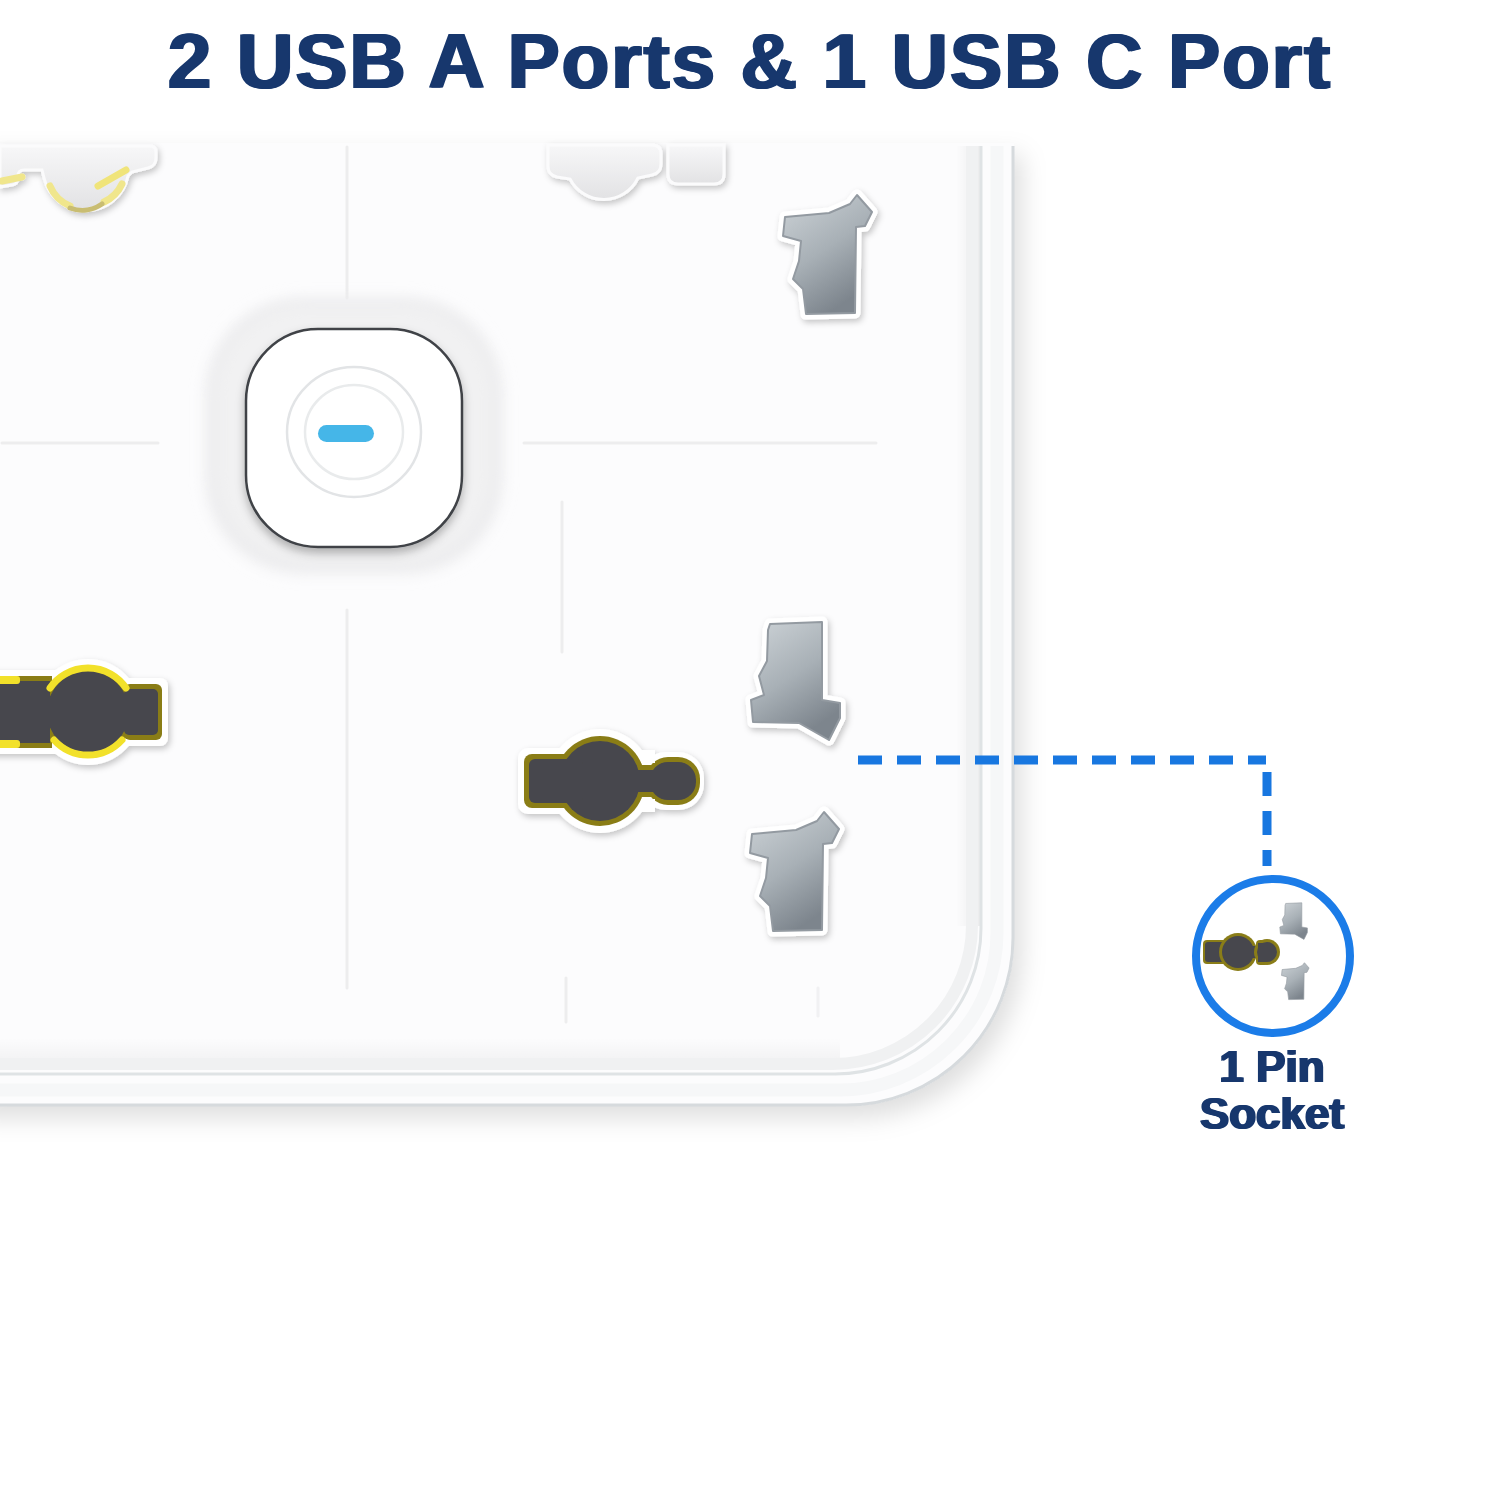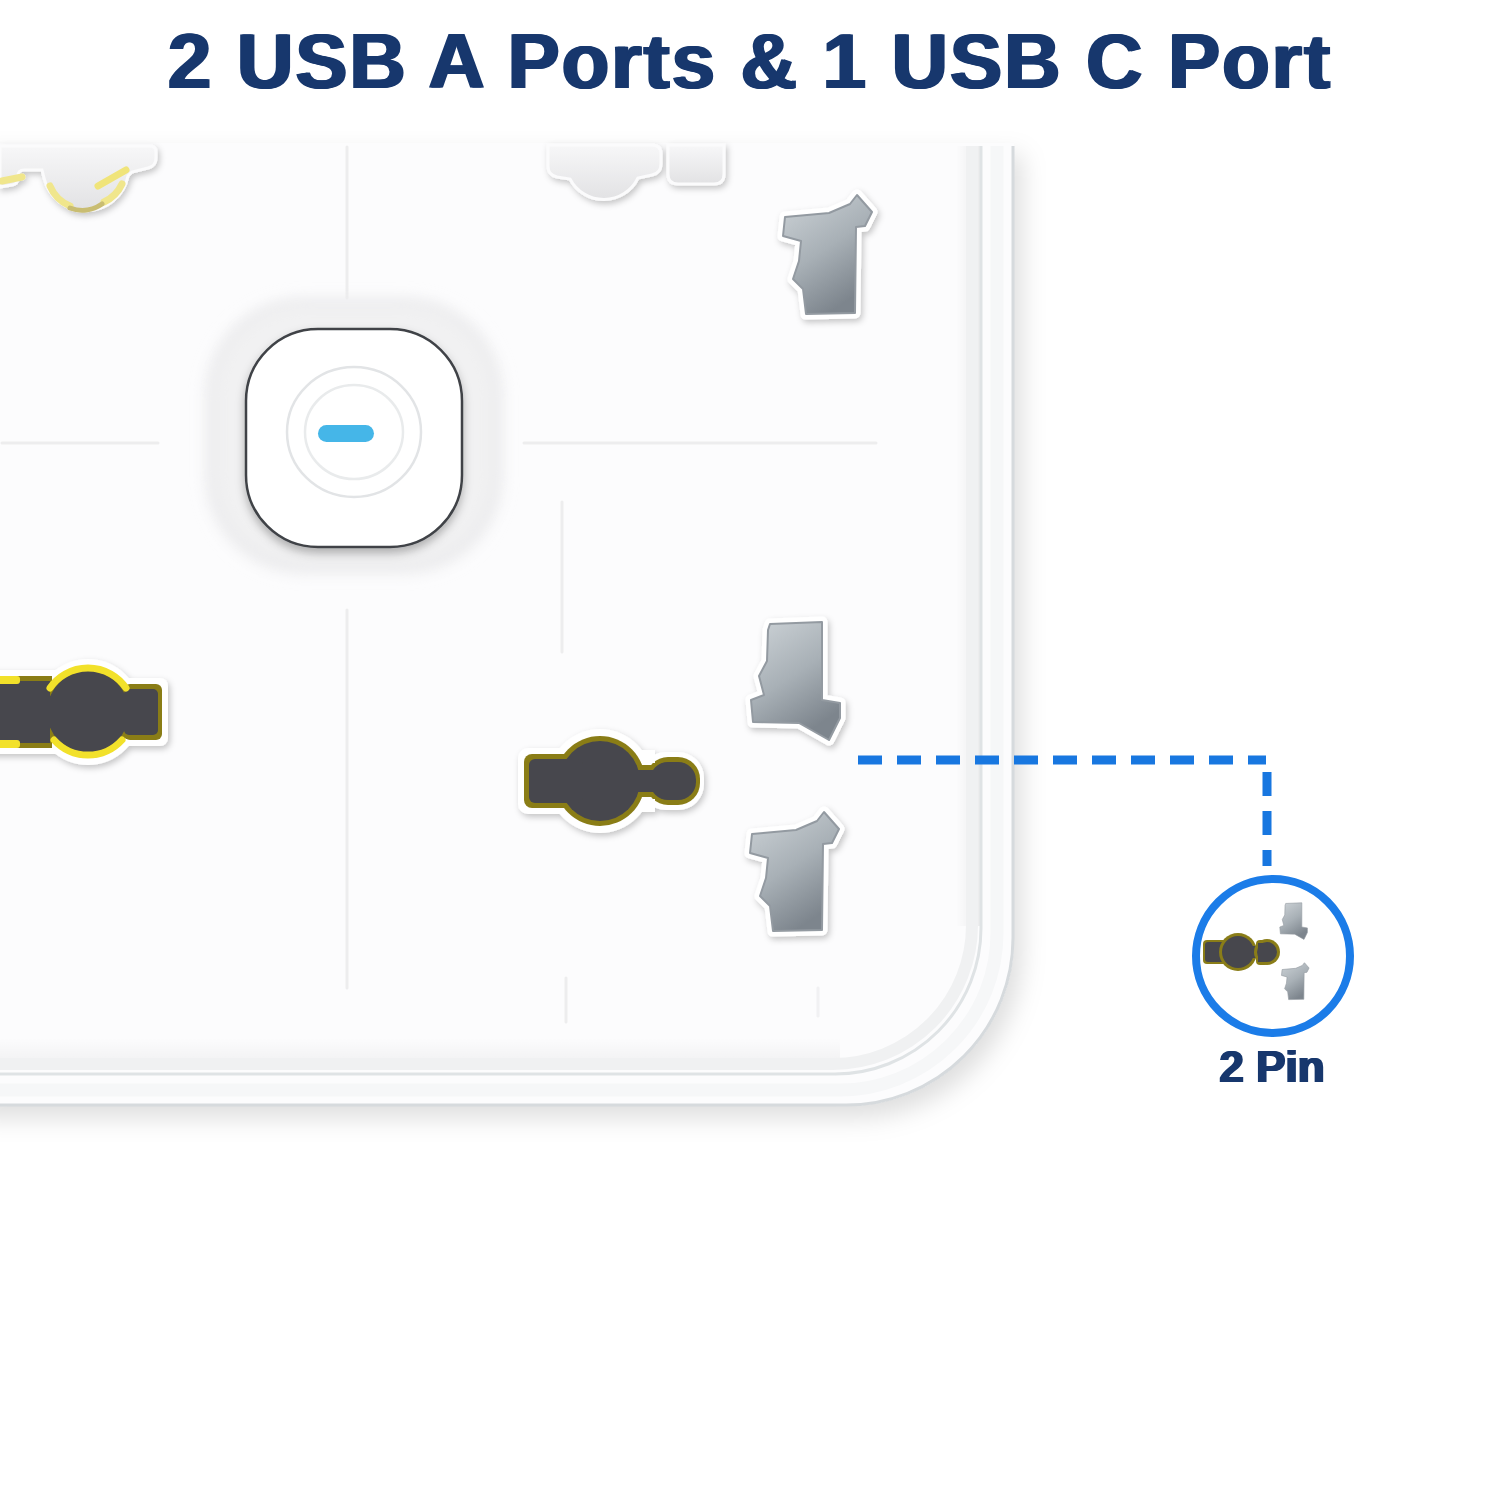--- a/index.html
+++ b/index.html
@@ -205,15 +205,16 @@
         <rect class="kd" x="1258" y="943" width="9" height="19"></rect>
         <use href="#slotUpper" xlink:href="#slotUpper" transform="translate(1047,710) scale(0.31)"></use>
         <use href="#slotLower" xlink:href="#slotLower" transform="translate(1049,711) scale(0.31)"></use>
       </g>
     </g>
   </svg>
 
   <h1 class="headline">2 USB A Ports &amp; 1 USB C Port</h1>
 
   <div class="callout-label">
-    <div>2 Pin</div>
+    <div>1 Pin</div>
+    <div>Socket</div>
   </div>
 </div>
 
 </body></html>

